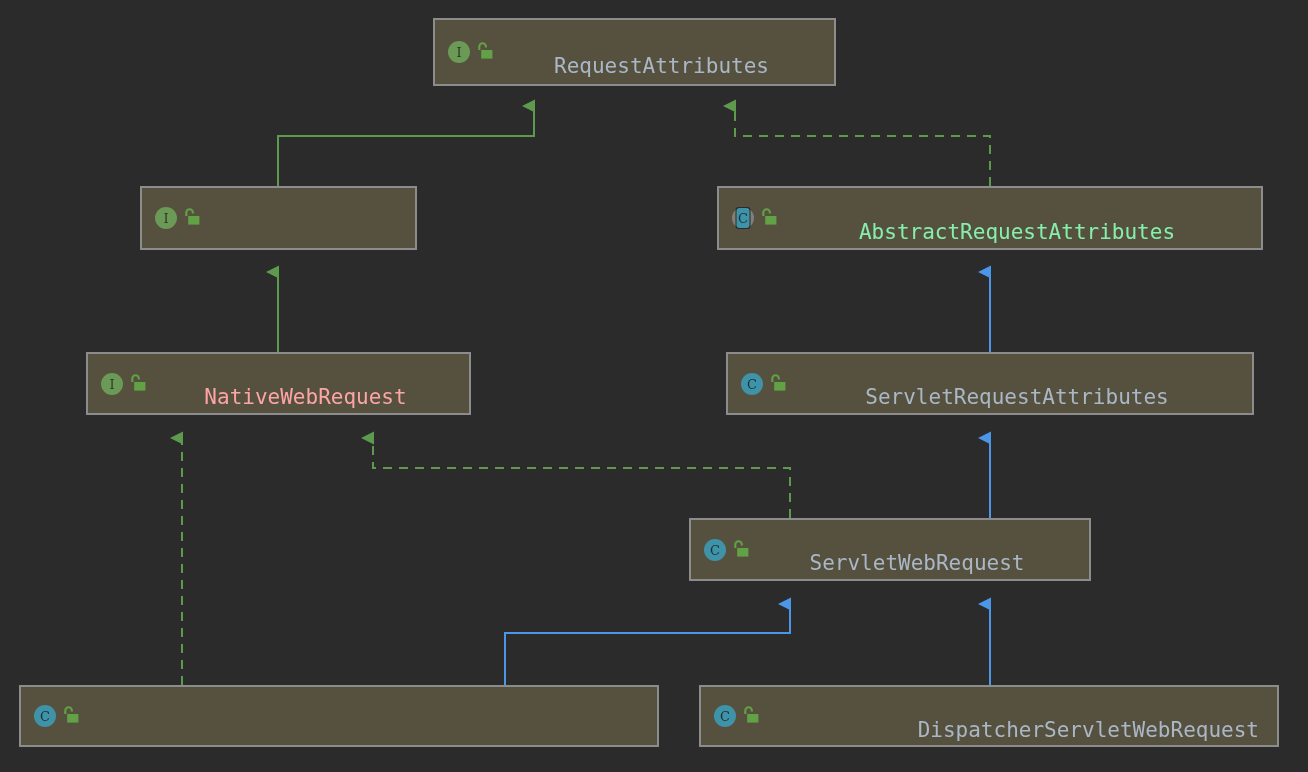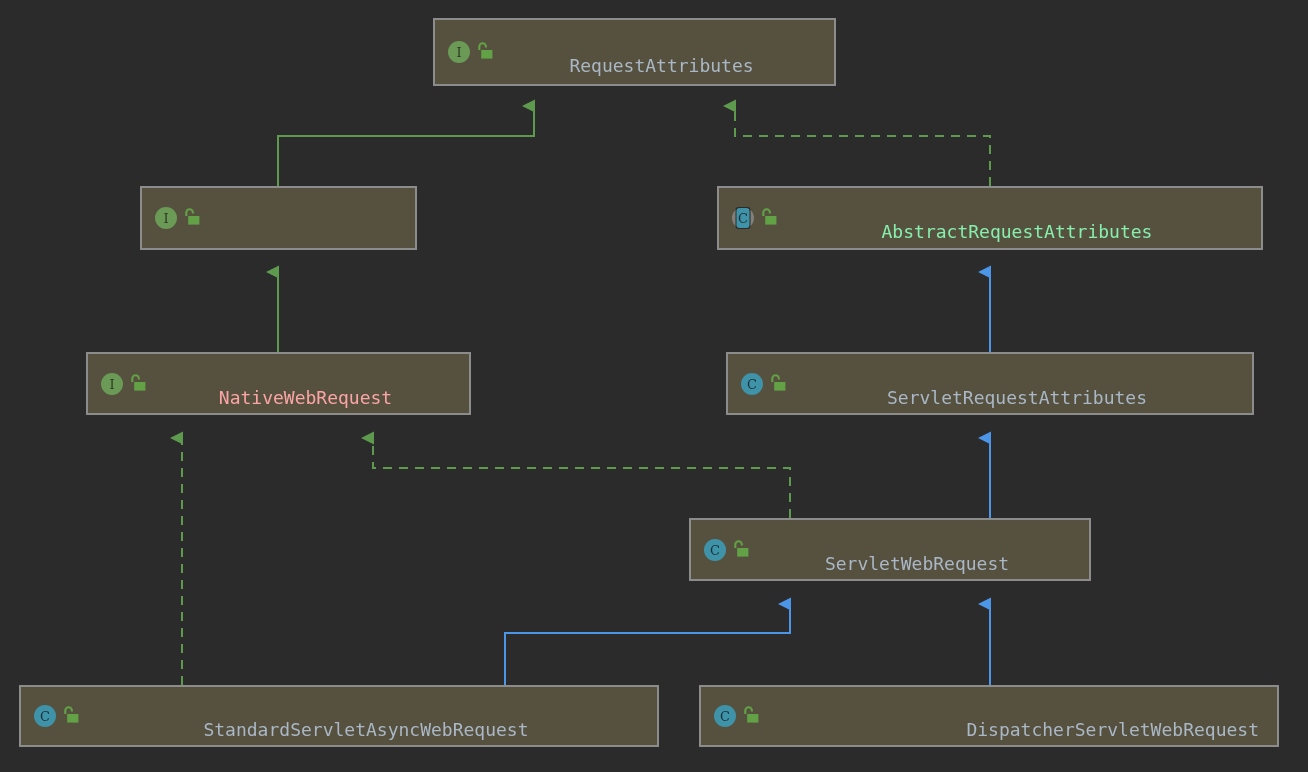--- a/index.html
+++ b/index.html
@@ -49,21 +49,21 @@
     flex: 0 0 auto;
     display: flex;
     align-items: center;
     justify-content: center;
     width: 24px;
     height: 28px;
   }
   .node .node-label {
     flex: 1 1 auto;
     color: #a9b7c6;
-    font-size: 18px;
+    font-size: 21px;
     line-height: 1;
     letter-spacing: 0px;
     white-space: nowrap;
     padding-left: 10px;
     text-align: center;
     padding-right: 8px;
     margin-top: 28px;
   }
 </style>
 </head>
@@ -196,21 +196,20 @@
           <circle cx="14" cy="14" r="11" fill="#3f93a8"></circle>
           <text x="14" y="14" fill="#1d3138" font-size="13" font-family="&quot;DejaVu Serif&quot;, &quot;Liberation Serif&quot;, serif" text-anchor="middle" dominant-baseline="central">C</text>
         </svg>
       </span>
     <span class="lock-slot">
         <svg width="20" height="22" viewBox="0 0 20 22">
           <path d="M 4.3 9 L 4.3 5.6 A 3.3 3.3 0 0 1 10.9 5.6 L 10.9 6.6" fill="none" stroke="#62a145" stroke-width="2.1"></path>
           <rect x="6.2" y="9" width="11.2" height="8.6" fill="#62a145"></rect>
         </svg>
       </span>
-    <span class="node-label" style="color: rgb(169, 183, 198);">StandardServletAsyncWebRequest</span>
   </div>
 
   <div class="node" style="left: 699px; top: 685px; width: 580px; height: 62px; background: rgb(86, 81, 63); border-color: rgb(140, 140, 140);">
     <span class="icon-slot">
         <svg width="28" height="28" viewBox="0 0 28 28">
           <circle cx="14" cy="14" r="11" fill="#3f93a8"></circle>
           <text x="14" y="14" fill="#1d3138" font-size="13" font-family="&quot;DejaVu Serif&quot;, &quot;Liberation Serif&quot;, serif" text-anchor="middle" dominant-baseline="central">C</text>
         </svg>
       </span>
     <span class="lock-slot">

